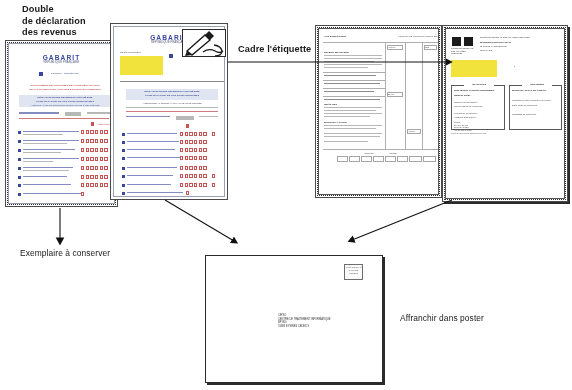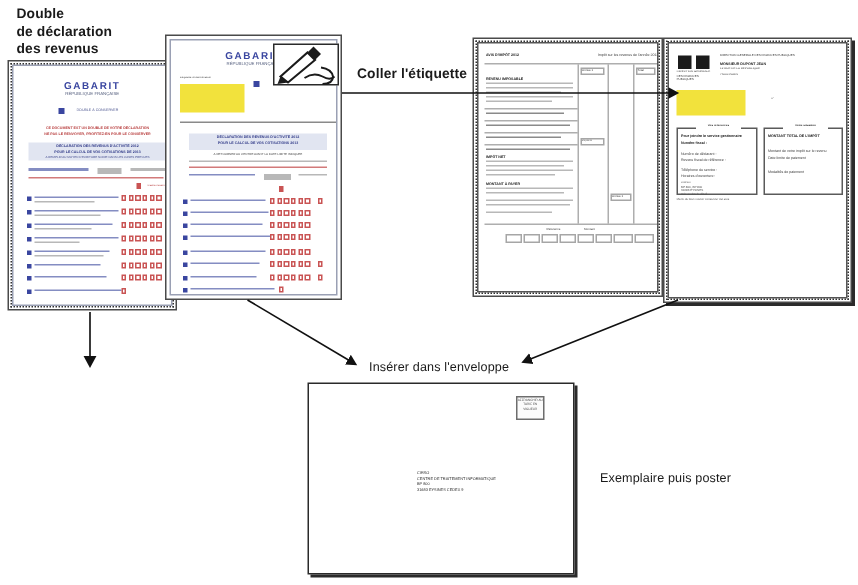--- a/index.html
+++ b/index.html
@@ -206,26 +206,26 @@
     height: 390px;
     overflow: visible;
     pointer-events: none;
   }
 </style>
 </head>
 <body>
 
 <div class="stage">
 
-  <div class="label big" style="left:11px; top:4px; width:95px;">Double
+  <div class="label big" style="left:22px; top:4px; width:95px;">Double
 de déclaration
 des revenus</div>
 
 
-  <div class="label big" style="left:238px; top:44px; width:90px;">Coller l'étiquette</div>
+  <div class="label big" style="left:238px; top:44px; width:90px;">Cadre l'étiquette</div>
 
 
   <div class="sheet dotted-frame" style="left:5px; top:40px; width:113px; height:167px;">
     <div class="inner">
 
       <div class="logo" style="top:11px;">
         <div class="mark">GABARIT</div>
         <div class="sub">RÉPUBLIQUE FRANÇAISE</div>
       </div>
 
@@ -618,24 +618,24 @@
     <div class="stampbox" style="left:138px; top:8px; width:19px; height:16px;">AFFRANCHIR
 AU TARIF
 EN VIGUEUR</div>
 
     <div class="addrblock" style="left:72px; top:58px; width:90px;">CIRSO
 CENTRE DE TRAITEMENT INFORMATIQUE
 BP 800
 31683 EYSINES CEDEX 9</div>
   </div>
 
-
-  <div class="label" style="left:246px; top:239px; width:130px;">Insérer dans l'enveloppe</div>
-
-  <div class="label" style="left:400px; top:313px; width:120px;">Exemplaire puis poster</div>
+  <div class="label" style="left:20px; top:248px; width:120px;">Exemplaire à conserver</div>
+
+
+  <div class="label" style="left:400px; top:313px; width:120px;">Affranchir dans poster</div>
 
   <svg class="arrows">
     <defs>
       <marker id="tri" markerWidth="9" markerHeight="9" refX="2.4" refY="4.2" orient="auto" markerUnits="userSpaceOnUse">
         <path d="M0,0.4 L7.2,4.2 L0,8 z" fill="#111111"></path>
       </marker>
       <marker id="triDown" markerWidth="10" markerHeight="10" refX="2.6" refY="4.6" orient="auto" markerUnits="userSpaceOnUse">
         <path d="M0,0.3 L8,4.6 L0,8.9 z" fill="#111111"></path>
       </marker>
     </defs>

